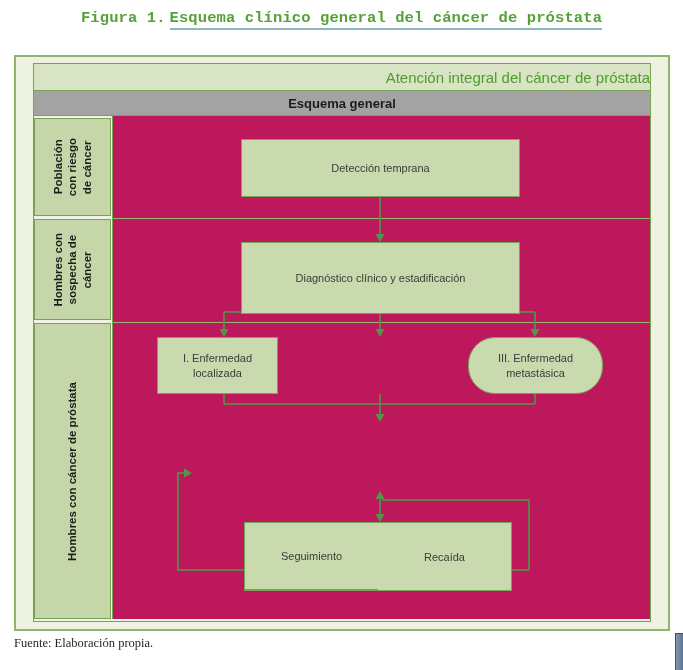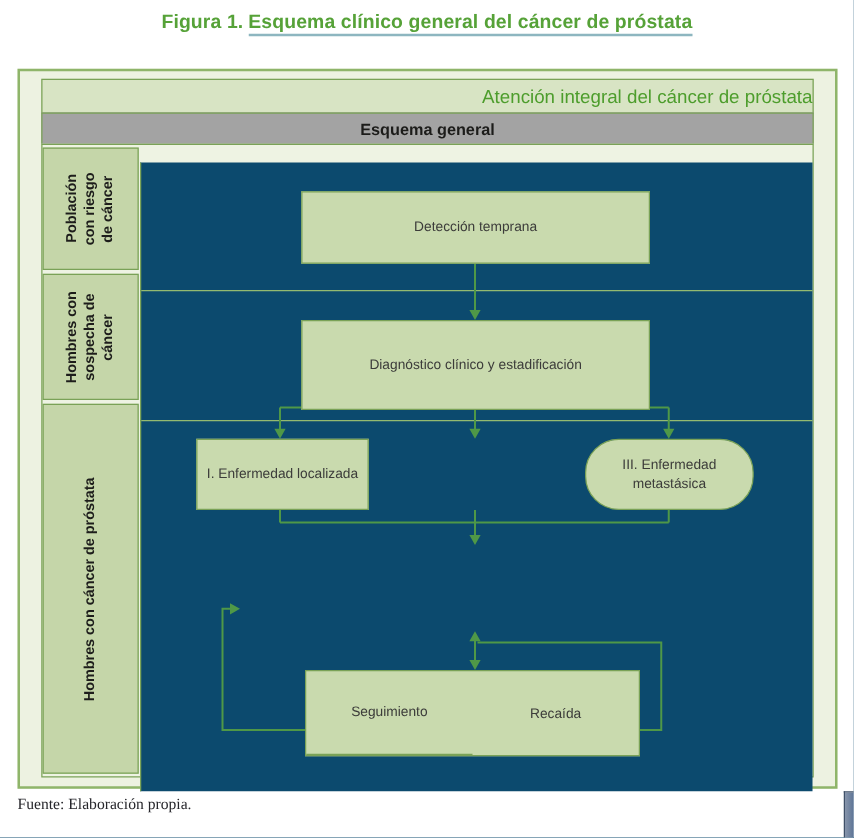--- a/index.html
+++ b/index.html
@@ -4,21 +4,21 @@
 <style>
   html,body{margin:0;padding:0;}
   body{
     width:683px;height:670px;position:relative;background:#ffffff;
     font-family:"Liberation Sans","DejaVu Sans",sans-serif;
     overflow:hidden;
   }
   
   .fig-title{
     position:absolute;top:9px;left:0;width:683px;text-align:center;
-    font-size:15.5px;font-weight:bold;color:#56a238;letter-spacing:0.1px;
+    font-size:15.5px;font-weight:bold;color:#56a238;letter-spacing:0.1px;font-family:Liberation Mono, monospace;
   }
   .fig-title .underlined{
     border-bottom:2px solid #8db6c0;padding-bottom:1px;margin-left:4px;
   }
   
   .outer{
     position:absolute;left:14px;top:55px;width:652px;height:572px;
     background:#edf2e1;border:2px solid #8fb56a;box-sizing:content-box;
   }
   .hdr1{
@@ -50,37 +50,37 @@
   .rot{
     transform:rotate(180deg);
     writing-mode:vertical-rl;
     text-align:center;
     font-size:11.5px;font-weight:bold;color:#1d1d1b;
     line-height:1.25;
   }
   .rot span{display:block;}
   
   .content{
-    position:absolute;left:78px;top:14px;width:537px;height:503px;
-    border-left:1px solid #7aa257;background:#0c4a6e;
+    position:absolute;left:78px;top:0;width:537px;height:503px;
+    border-left:1px solid #7aa257;background:#be185d;
   }
   .rowline{position:absolute;left:0;width:537px;height:0;border-top:1px solid #94ba70;}
   .rowline.l1{top:102px;}
   .rowline.l2{top:206px;}
   svg.connectors{position:absolute;left:0;top:0;width:537px;height:503px;pointer-events:none;}
   svg.connectors *{vector-effect:non-scaling-stroke;}
   .node{
     position:absolute;background:#c9daae;border:1px solid #7aa257;
     color:#3c3c3a;font-size:11px;text-align:center;
     display:flex;align-items:center;justify-content:center;
     line-height:1.35;box-sizing:border-box;padding:2px 4px;
   }
   .nd-deteccion   {left:128px;top:23px; width:279px;height:58px;}
   .nd-diagnostico {left:128px;top:126px;width:279px;height:72px;}
-  .nd-stage1      {left:44px; top:221px;width:138px;height:57px;}
+  .nd-stage1      {left:44px; top:221px;width:121px;height:57px;}
   .nd-stage2      {left:199px;top:221px;width:133px;height:57px;}
   .nd-stage3      {left:355px;top:221px;width:135px;height:57px;border-radius:27px;}
   .trat-wrap{
     position:absolute;left:80px;top:306px;width:372px;height:69px;
     border:1px solid #7aa257;background:#c9daae;box-sizing:border-box;
     display:flex;flex-direction:column;color:#3c3c3a;
   }
   .trat-head{
     height:33px;border-bottom:1px solid #7aa257;
     display:flex;align-items:center;justify-content:center;

